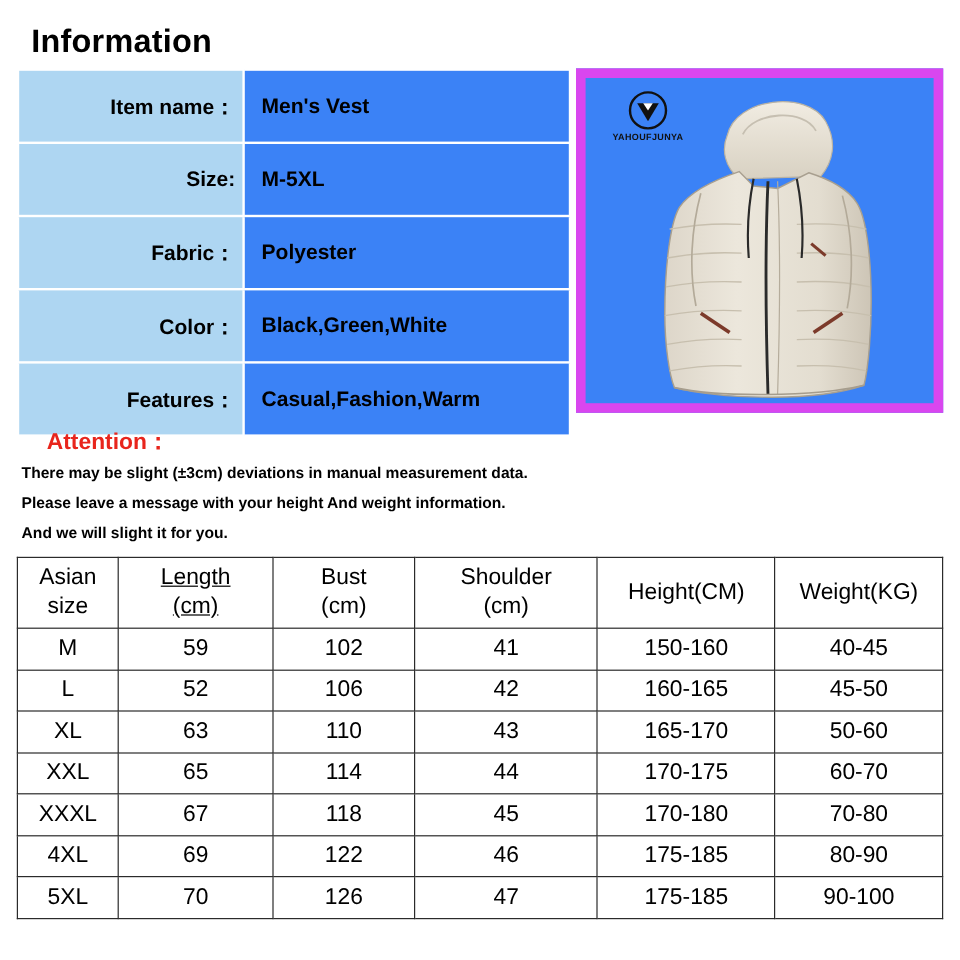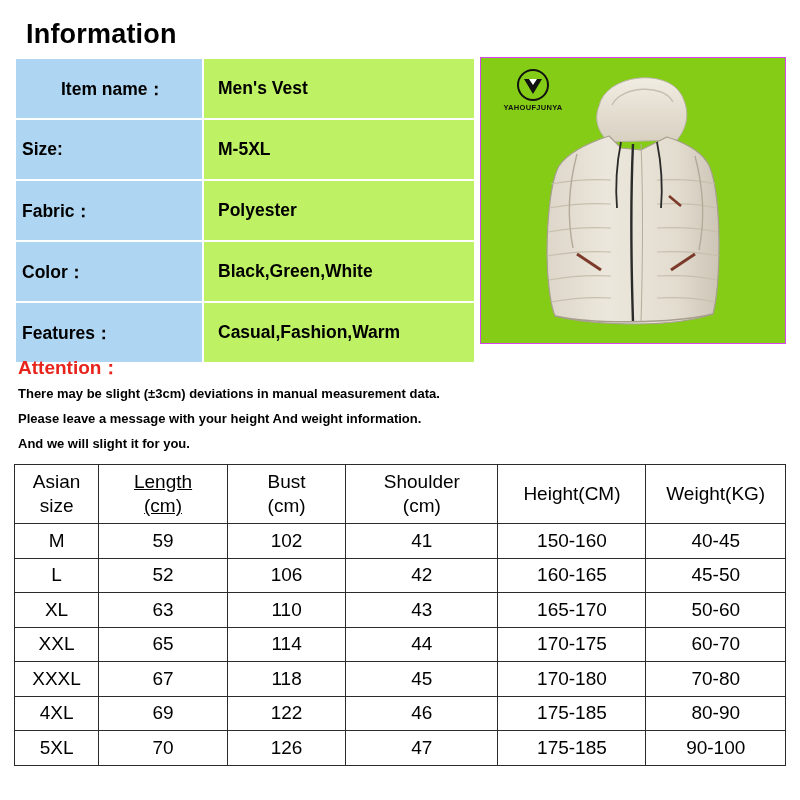--- a/index.html
+++ b/index.html
@@ -49,39 +49,39 @@
   .info-table td {
     border: 2px solid #ffffff;
     height: 57px;
     font-size: 17.5px;
     font-weight: bold;
     vertical-align: middle;
   }
   .info-table td.label {
     width: 166px;
     background: #aed6f2;
-    text-align: left;
+    text-align: right;
     padding: 0 6px;
   }
   .info-table td.label.left {
-    text-align: center;
+    text-align: right;
     padding-left: 14px;
   }
   .info-table td.value {
-    background: #bef264;
+    background: #3b82f6;
     padding-left: 14px;
   }
 
   .product-image {
     width: 306px;
     height: 287px;
     margin-left: 4px;
-    border: 1px solid #d946ef;
+    border: 8px solid #d946ef;
     box-sizing: border-box;
-    background: #84cc16;
+    background: #3b82f6;
     position: relative;
     overflow: hidden;
   }
 
   
   .brand {
     position: absolute;
     left: 16px;
     top: 10px;
     width: 72px;
@@ -101,20 +101,21 @@
     color: #111;
   }
 
   
   .attention-title {
     color: #e8251c;
     font-weight: bold;
     font-size: 19px;
     margin-top: 8px;
     padding-left: 4px;
+    margin-left: 21px;
   }
   .attention-line {
     font-size: 13px;
     font-weight: bold;
     line-height: 25px;
     padding-left: 4px;
   }
 
   
   .size-table {

